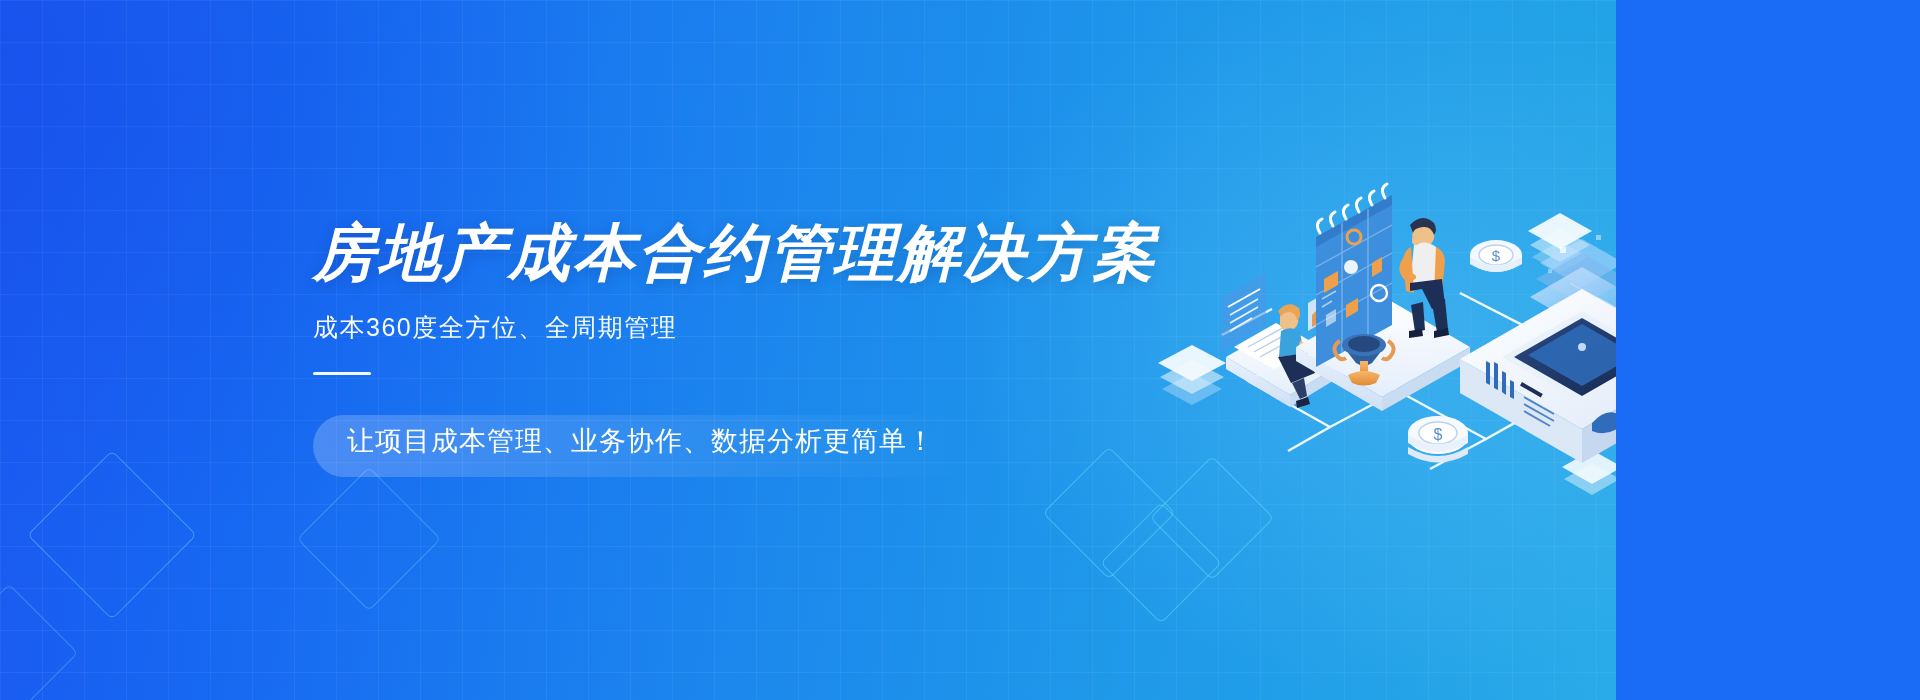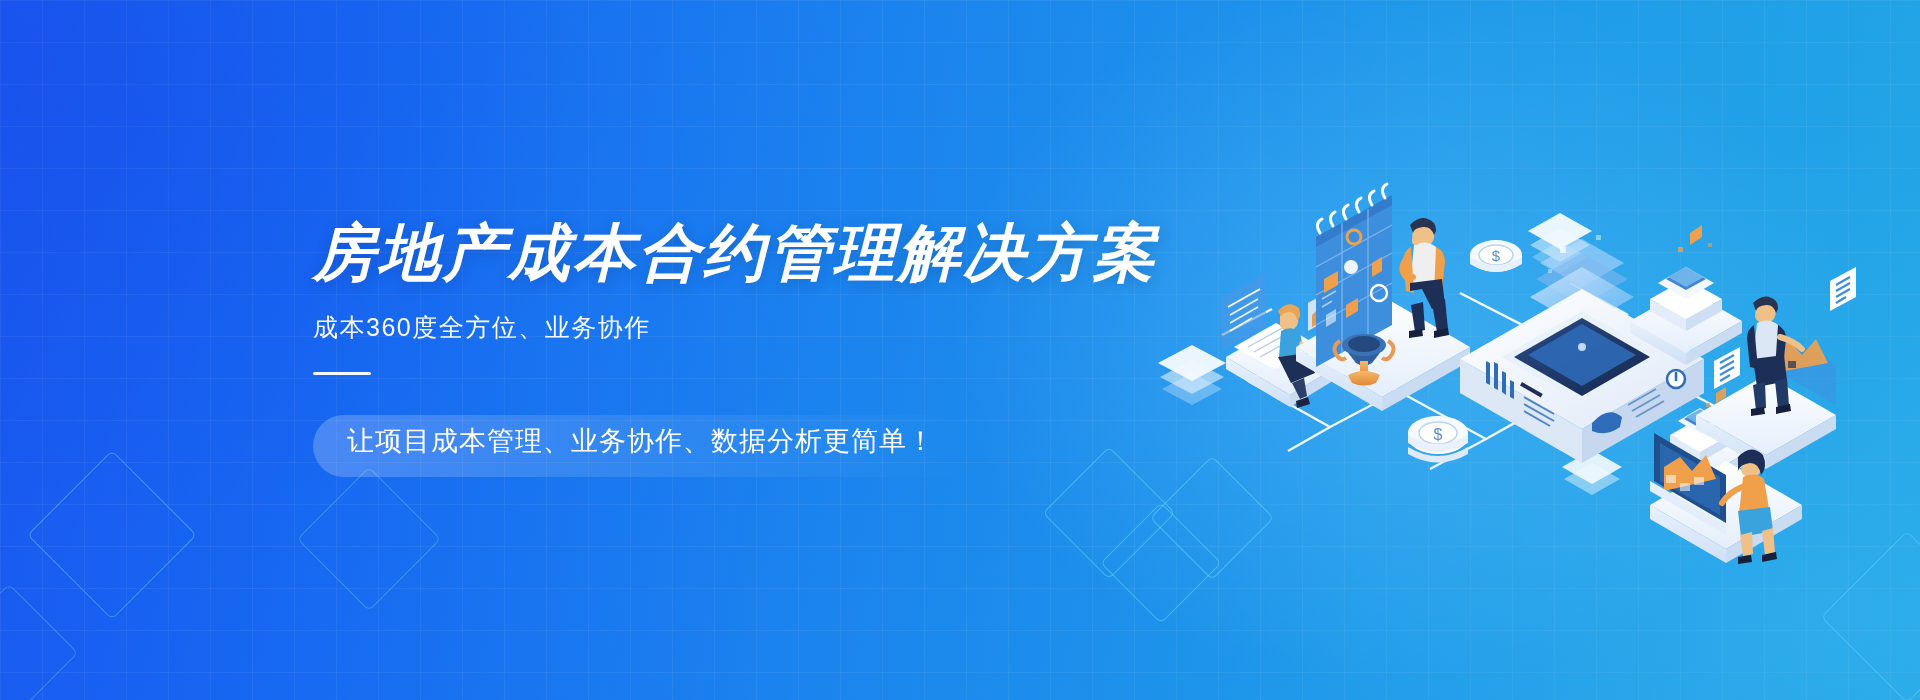--- a/index.html
+++ b/index.html
@@ -2,21 +2,21 @@
 <html><head>
 <meta charset="utf-8">
 <style>
   html,body{margin:0;padding:0;}
   body{
     width:1920px;height:700px;overflow:hidden;
     font-family:"Liberation Sans","DejaVu Sans",sans-serif;
     background:#1a6bf5;
   }
   .banner{
-    position:relative;width:1920px;height:700px;overflow:hidden;
+    position:relative;width:1616px;height:700px;overflow:hidden;
     background:linear-gradient(100deg,#1a57f0 0%,#1767f2 18%,#1b84ee 45%,#1f9ae9 72%,#22a6e6 100%);
   }
   
   .grid{
     position:absolute;inset:0;
     background-image:
       linear-gradient(to right, rgba(255,255,255,.055) 1px, transparent 1px),
       linear-gradient(to bottom, rgba(255,255,255,.055) 1px, transparent 1px);
     background-size:42px 42px;
     pointer-events:none;
@@ -74,21 +74,21 @@
   <div class="dia d1"></div>
   <div class="dia d2 soft"></div>
   <div class="dia d3"></div>
   <div class="dia d4"></div>
   <div class="dia d5"></div>
   <div class="dia d6 soft"></div>
   <div class="dia d7 soft"></div>
 
   <div class="copy">
     <h1 class="title">房地产成本合约管理解决方案</h1>
-    <p class="subtitle">成本360度全方位、业务协作</p>
+    <p class="subtitle">成本360度全方位、全周期管理</p>
     <div class="rule"></div>
     <div class="pill">让项目成本管理、业务协作、数据分析更简单！</div>
   </div>
 
   <div class="illo">
     <svg viewBox="0 0 720 350" xmlns="http://www.w3.org/2000/svg">
       <defs>
         <linearGradient id="plat" x1="0" y1="0" x2="0" y2="1">
           <stop offset="0" stop-color="#ffffff"></stop>
             <stop offset="1" stop-color="#e4eefb"></stop>

